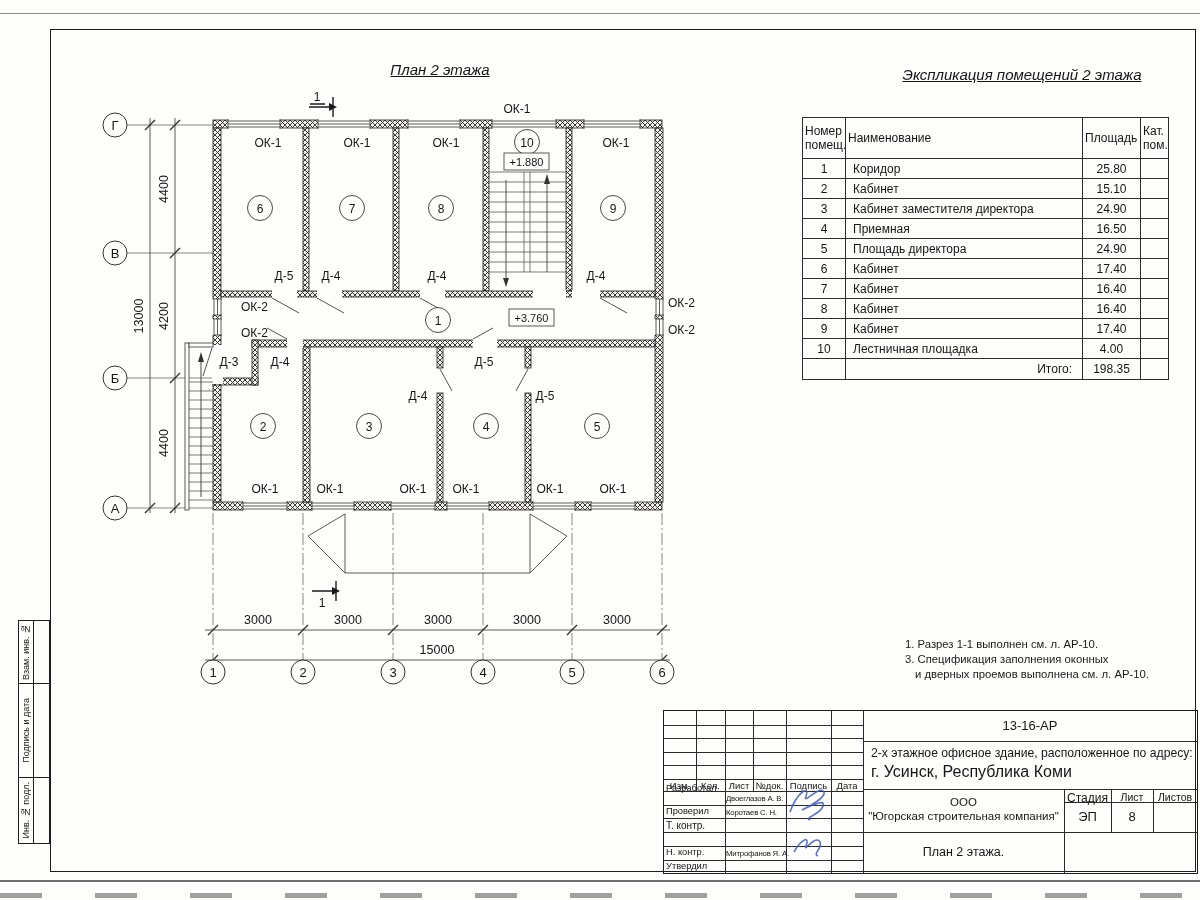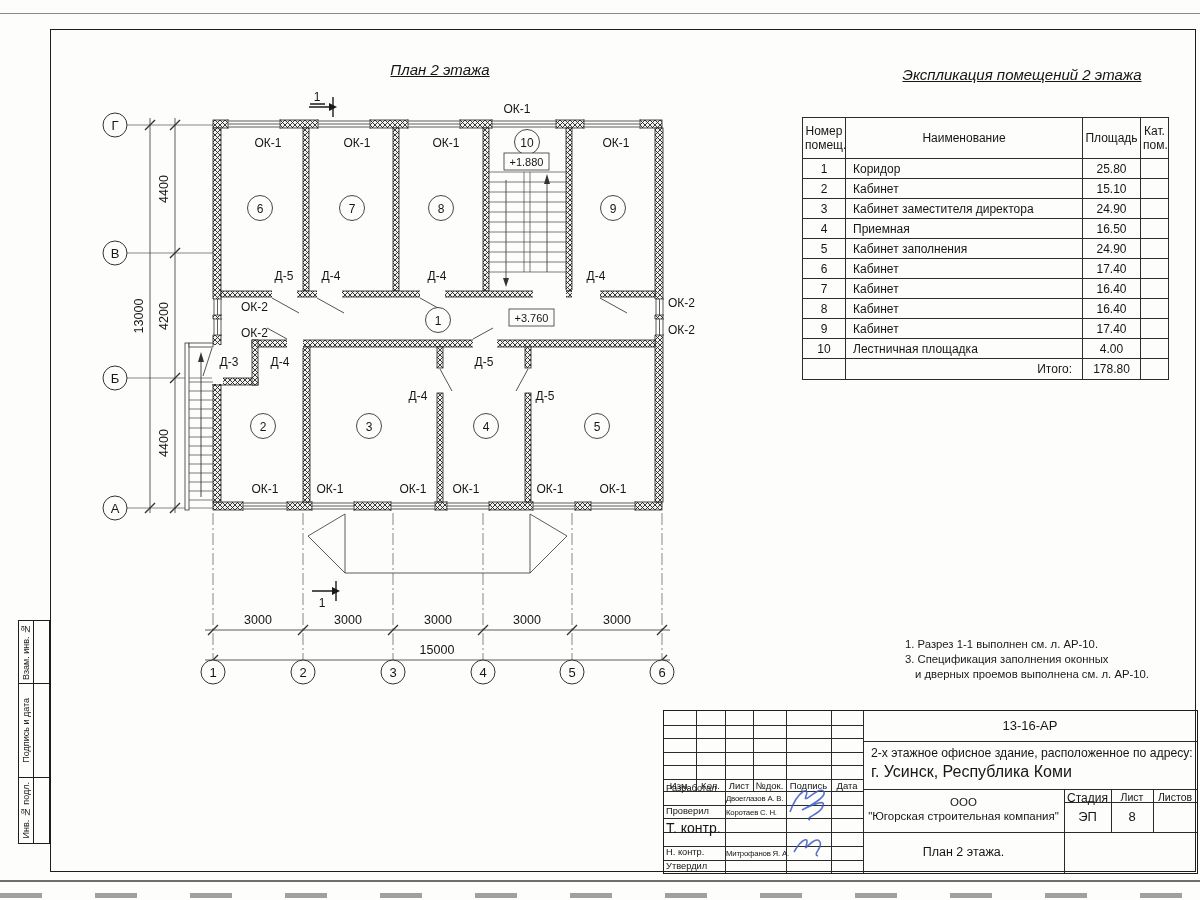--- a/index.html
+++ b/index.html
@@ -18,21 +18,21 @@
     display:flex;align-items:center;justify-content:center;}
   .slabel span{writing-mode:vertical-rl;transform:rotate(180deg);font-size:9px;white-space:nowrap;color:#222;}
   
   .dtitle{position:absolute;font-style:italic;font-size:15px;text-decoration:underline;text-align:center;color:#161616;}
   
   table.expl{position:absolute;left:802px;top:117px;width:366px;border-collapse:collapse;
     table-layout:fixed;border:1.6px solid #1d1d1d;background:transparent;}
   table.expl td{border:1px solid #2c2c2c;font-size:12px;color:#161616;padding:0 2px;overflow:hidden;}
   table.expl td.c{text-align:center;}
   table.expl td.nm{padding-left:7px;}
-  table.expl tr.hdr td{font-size:12px;text-align:center;vertical-align:middle;}
+  table.expl tr.hdr td{font-size:12px;text-align:left;vertical-align:middle;}
   table.expl tr.hdr{height:41px;}
   table.expl tr.r{height:20px;}
   table.expl tr.tot{height:21px;margin-top:9px;}
   table.expl td.totlbl{text-align:right;padding-right:10px;}
   
   .notes{position:absolute;left:905px;top:637px;font-size:11.3px;line-height:15px;color:#1a1a1a;}
   .notes .ind{padding-left:10px;}
   
   .tblock{position:absolute;left:663px;top:710px;width:533px;height:162px;border:1.6px solid #1d1d1d;background:transparent;}
   .tblock .h{position:absolute;height:1px;background:#2a2a2a;}
@@ -315,21 +315,21 @@
           <td></td>
         </tr>
     <tr class="r">
           <td class="c">4</td>
           <td class="nm">Приемная</td>
           <td class="c">16.50</td>
           <td></td>
         </tr>
     <tr class="r">
           <td class="c">5</td>
-          <td class="nm">Кабинет заполнения</td>
+          <td class="nm">Площадь директора</td>
           <td class="c">24.90</td>
           <td></td>
         </tr>
     <tr class="r">
           <td class="c">6</td>
           <td class="nm">Кабинет</td>
           <td class="c">17.40</td>
           <td></td>
         </tr>
     <tr class="r">
@@ -352,21 +352,21 @@
         </tr>
     <tr class="r">
           <td class="c">10</td>
           <td class="nm">Лестничная площадка</td>
           <td class="c">4.00</td>
           <td></td>
         </tr>
     <tr class="tot">
       <td></td>
       <td class="totlbl">Итого:</td>
-      <td class="c">178.80</td>
+      <td class="c">198.35</td>
       <td></td>
     </tr>
   </tbody>
     </table>
 
   <div class="notes">
     <div>1. Разрез 1-1 выполнен см. л. АР-10.</div>
     <div>3. Спецификация заполнения оконных</div>
     <div class="ind">и дверных проемов выполнена см. л. АР-10.</div>
   </div>
@@ -401,21 +401,21 @@
 
     <div class="t" style="left:0;top:69px;width:32px;font-size:9.5px;text-align:center;">Изм.</div>
     <div class="t" style="left:32px;top:69px;width:29px;font-size:9.5px;text-align:center;">Кол.</div>
     <div class="t" style="left:61px;top:69px;width:28px;font-size:9.5px;text-align:center;">Лист</div>
     <div class="t" style="left:89px;top:69px;width:33px;font-size:9.5px;text-align:center;">№док.</div>
     <div class="t" style="left:122px;top:69px;width:45px;font-size:9.5px;text-align:center;">Подпись</div>
     <div class="t" style="left:167px;top:69px;width:32px;font-size:9.5px;text-align:center;">Дата</div>
 
     <div class="t" style="left:2px;top:72px;font-size:9.3px;">Разработал</div>
     <div class="t" style="left:2px;top:95.2px;font-size:9.3px;">Проверил</div>
-    <div class="t" style="left:2px;top:108.9px;font-size:14px;">Т. контр.</div>
+    <div class="t" style="left:2px;top:108.9px;font-size:10px;">Т. контр.</div>
     <div class="t" style="left:2px;top:136.3px;font-size:9.3px;">Н. контр.</div>
     <div class="t" style="left:2px;top:150px;font-size:9.3px;">Утвердил</div>
     <div class="t" style="left:62px;top:83px;width:60px;font-size:7.8px;letter-spacing:-0.2px;">Двоеглазов А. В.</div>
     <div class="t" style="left:62px;top:96.7px;width:60px;font-size:7.8px;letter-spacing:-0.2px;">Коротаев С. Н.</div>
     <div class="t" style="left:62px;top:137.8px;width:60px;font-size:7.8px;letter-spacing:-0.2px;">Митрофанов Я. А.</div>
 
     <div class="t ctr" style="left:199px;top:7px;width:334px;font-size:13px;">13-16-АР</div>
     <div class="t" style="left:207px;top:35px;font-size:12.2px;">2-х этажное офисное здание, расположенное по адресу:</div>
     <div class="t" style="left:207px;top:52px;font-size:16px;">г. Усинск, Республика Коми</div>
     <div class="t ctr" style="left:199px;top:85px;width:201px;font-size:11.5px;">ООО</div>

